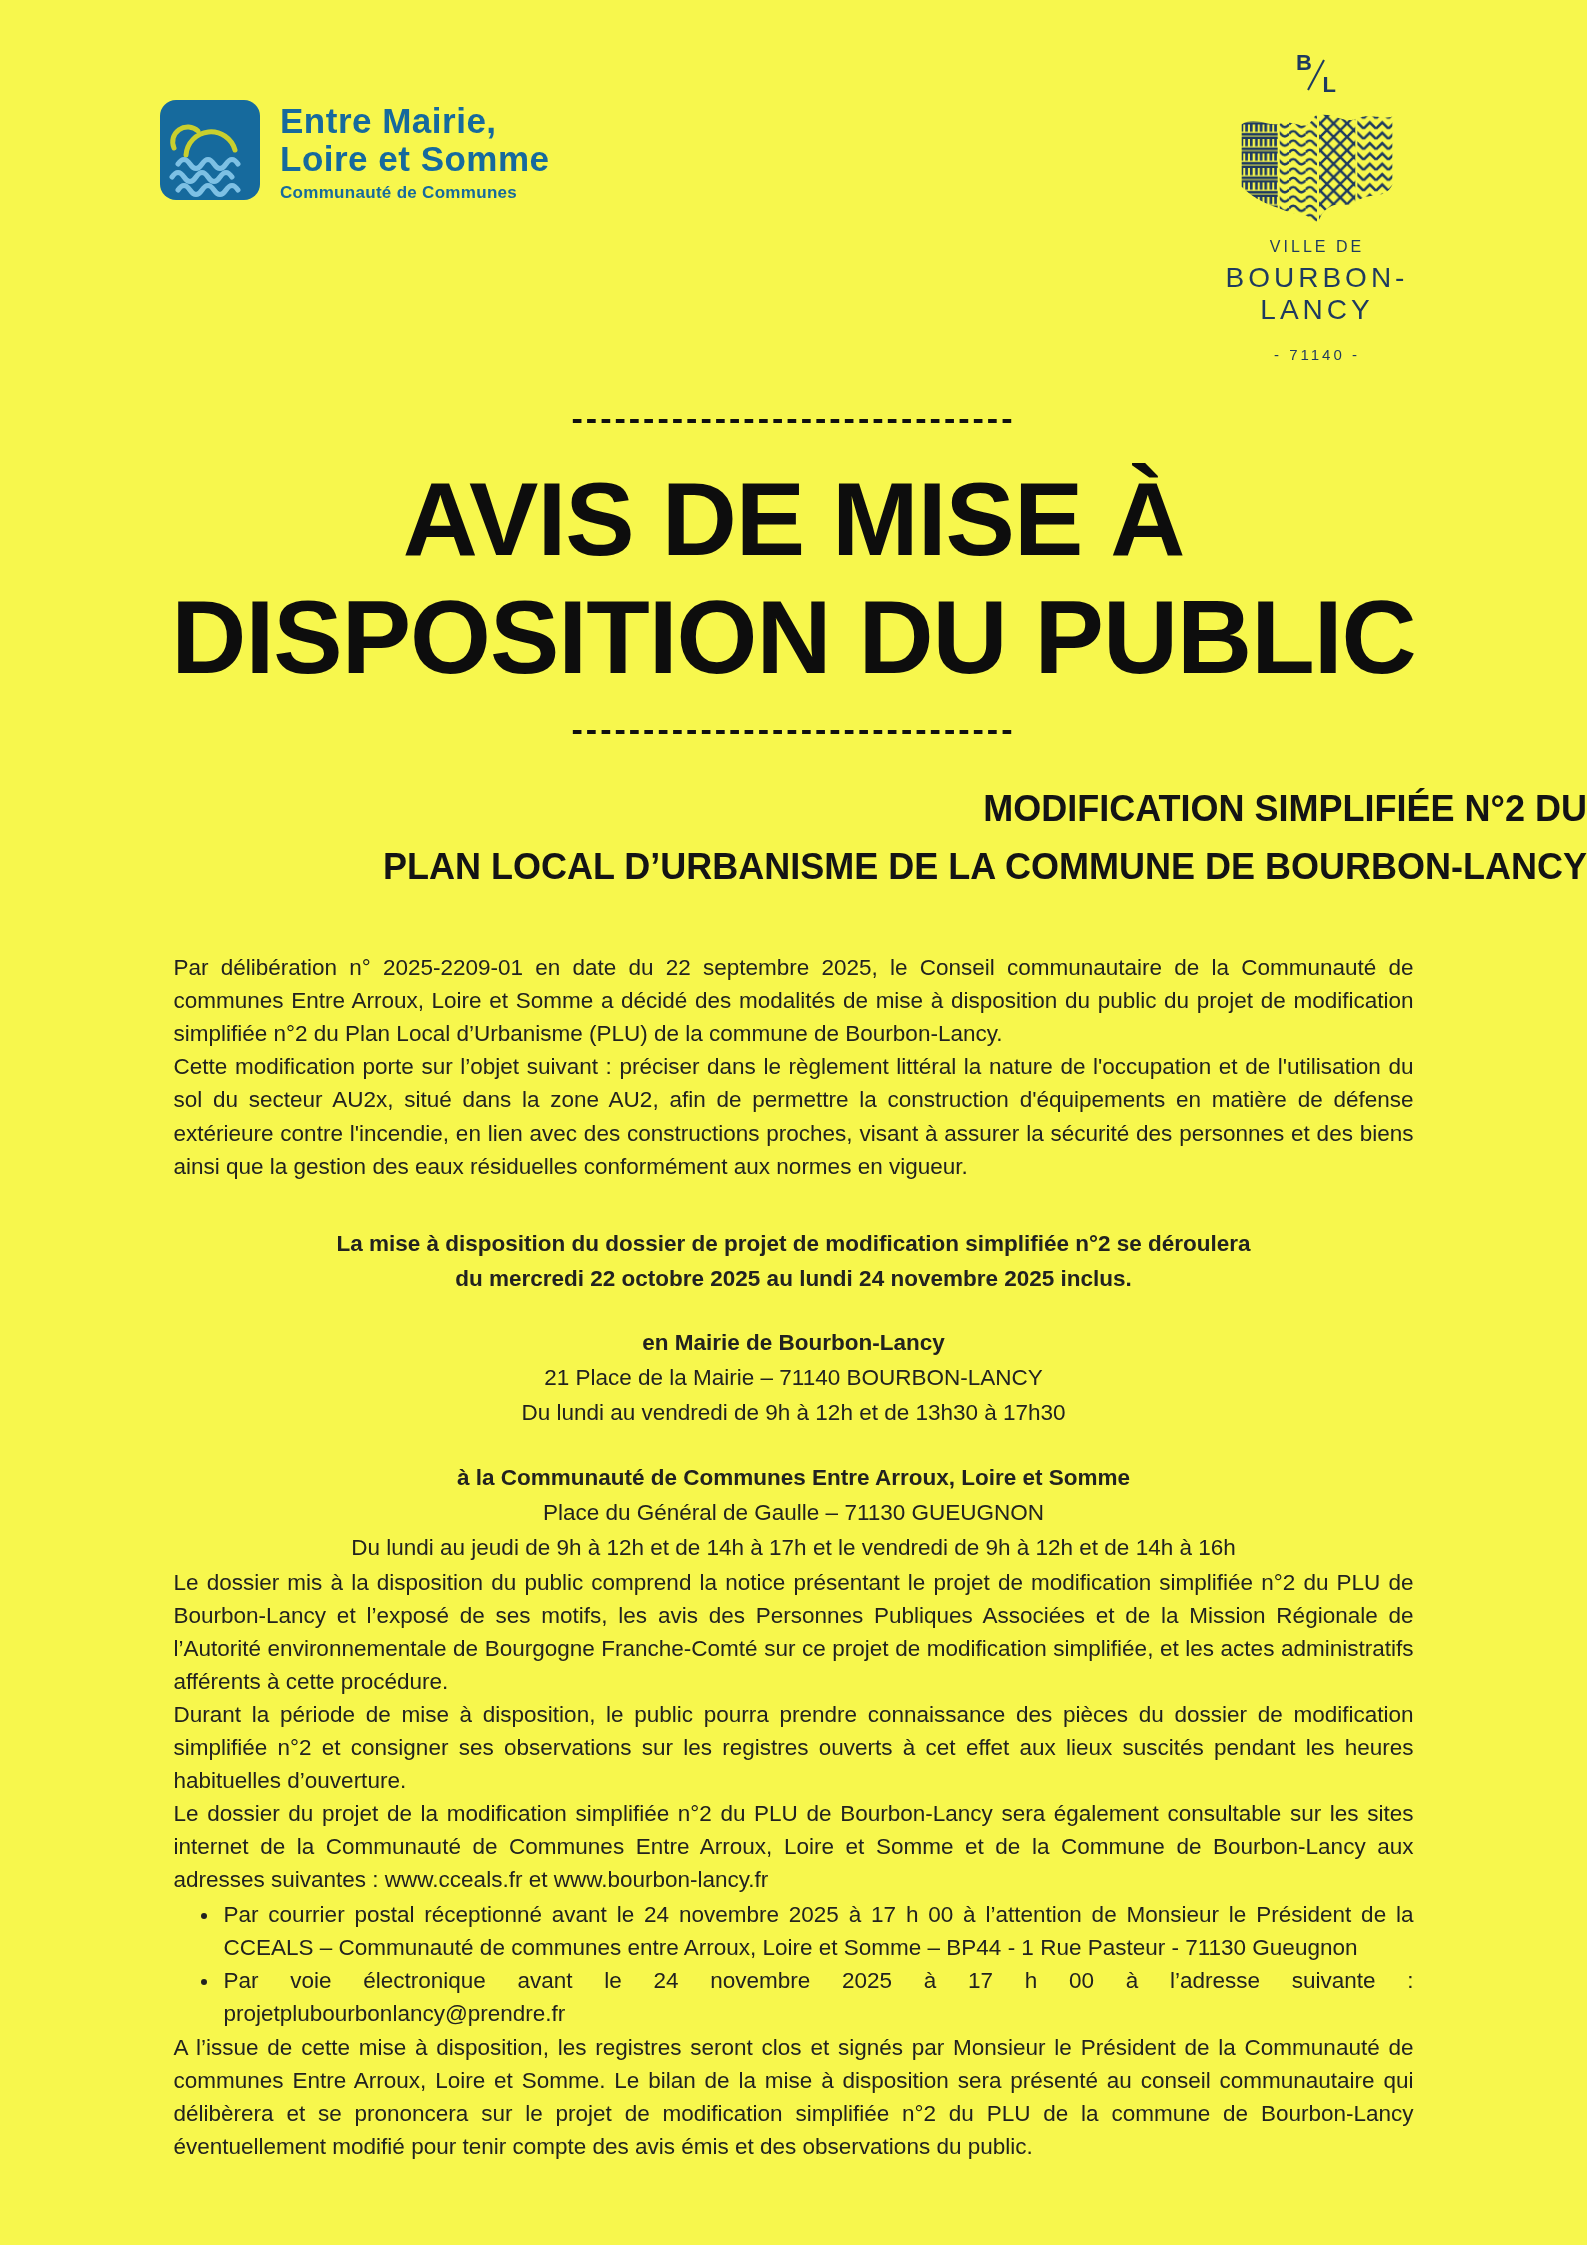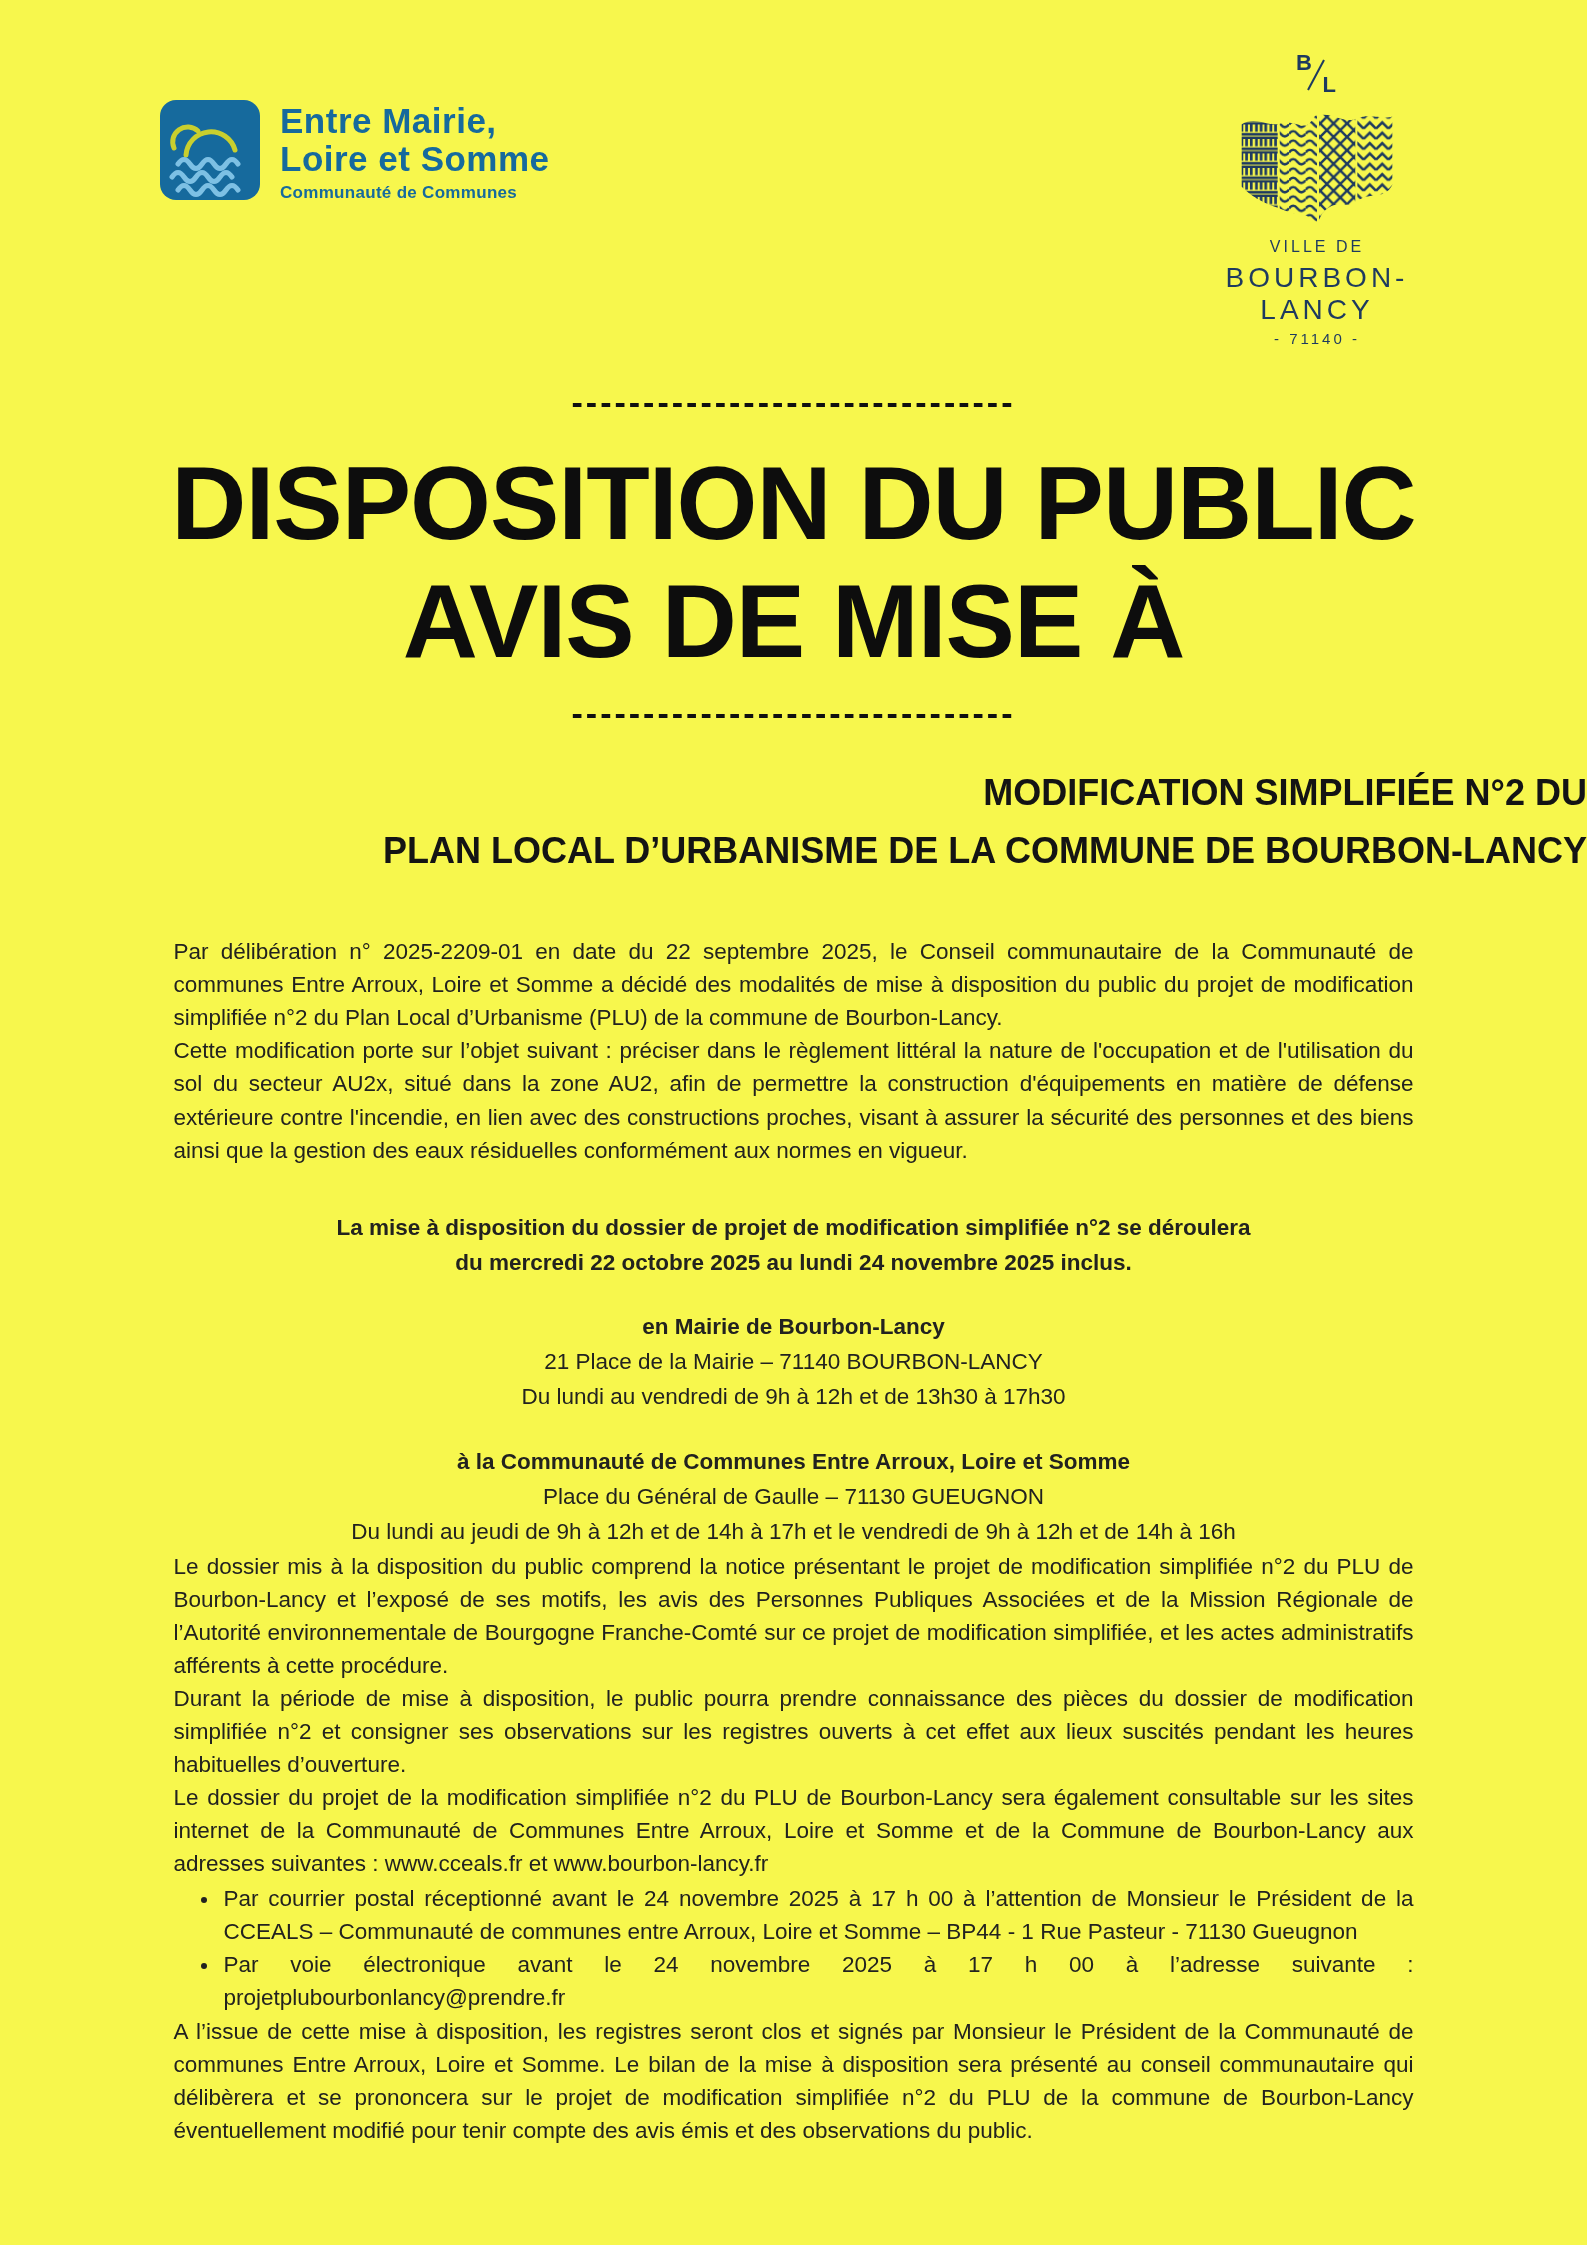--- a/index.html
+++ b/index.html
@@ -21,21 +21,21 @@
   .cceals-tagline{font-weight:bold;color:#166a9d;font-size:17px;margin-top:5px;letter-spacing:0.3px;}
 
   .bl{width:240px;text-align:center;color:#1e3a5f;margin-top:0;}
   .bl-monogram{position:relative;height:52px;width:46px;margin:0 auto;}
   .bl-monogram .b{position:absolute;left:2px;top:0;font-size:22px;font-weight:bold;}
   .bl-monogram .l{position:absolute;right:4px;bottom:4px;font-size:22px;font-weight:bold;}
   .bl-monogram .slash{position:absolute;left:21px;top:8px;width:2px;height:34px;background:#1e3a5f;transform:rotate(28deg);}
   .bl-flag{margin:8px auto 10px;display:block;}
   .bl-villede{font-size:16px;letter-spacing:3px;margin-top:2px;}
   .bl-city{font-size:28px;letter-spacing:4px;margin-top:6px;font-weight:400;}
-  .bl-postcode{font-size:15px;letter-spacing:3px;margin-top:4px;}
+  .bl-postcode{font-size:15px;letter-spacing:3px;margin-top:20px;}
 
   
   .sep{
     text-align:center;
     font-weight:800;
     font-size:34px;
     letter-spacing:3px;
     color:#101010;
     line-height:1;
     user-select:none;
@@ -147,22 +147,22 @@
       </svg>
       <div class="bl-villede">VILLE DE</div>
       <div class="bl-city">BOURBON-LANCY</div>
       <div class="bl-postcode">- 71140 -</div>
     </div>
   </header>
 
   <div class="sep sep-top">-------------------------------</div>
 
   <h1 class="title">
+    <span>AVIS DE MISE À</span>
     <span>DISPOSITION DU PUBLIC</span>
-    <span>AVIS DE MISE À</span>
   </h1>
 
   <div class="sep sep-bottom">-------------------------------</div>
 
   <h2 class="subtitle">
     <span>MODIFICATION SIMPLIFIÉE N°2 DU</span>
     <span>PLAN LOCAL D’URBANISME DE LA COMMUNE DE BOURBON-LANCY</span>
   </h2>
 
   <main class="content">

